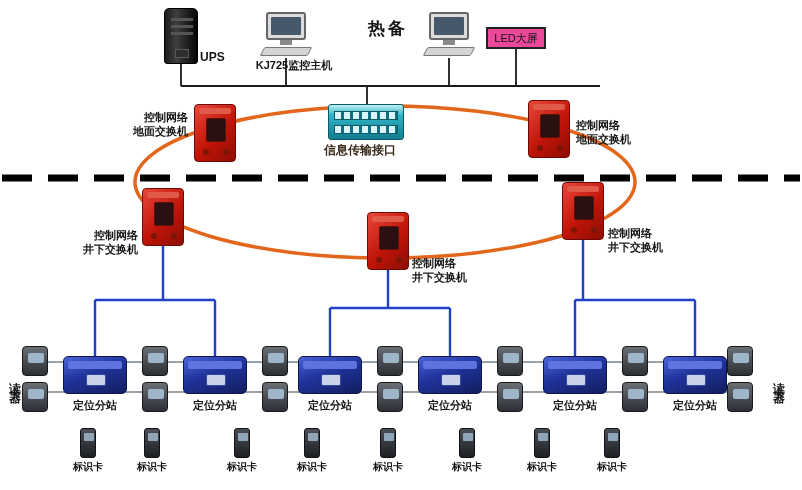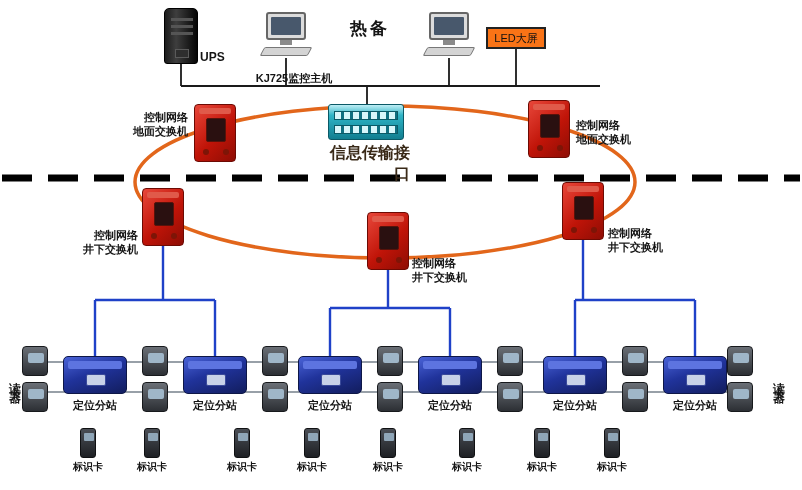--- a/index.html
+++ b/index.html
@@ -24,37 +24,37 @@
 
   .pc { width:52px; height:46px; }
   .pc-host { left:260px; top:12px; }
   .pc-standby { left:423px; top:12px; }
   .monitor { position:absolute; left:6px; top:0; width:40px; height:28px; background:#dcdcdc;
              border:2px solid #666; border-radius:3px; }
   .screen { position:absolute; left:3px; top:3px; right:3px; bottom:3px; background:#48586c; border-radius:1px; }
   .stand { position:absolute; left:20px; top:28px; width:12px; height:5px; background:#8a8a8a; }
   .kbd { position:absolute; left:2px; top:35px; width:48px; height:9px; background:#d4d4d4;
          border:1px solid #777; border-radius:2px; transform:skewX(-28deg); }
-  .lbl-host { left:244px; top:58px; width:100px; font-size:11px; text-align:center;margin-top:13px; }
-
-  .lbl-hot { left:350px; top:18px; font-size:17px; letter-spacing:3px; }
+  .lbl-host { left:244px; top:58px; width:100px; font-size:11px; text-align:center; }
+
+  .lbl-hot { left:368px; top:18px; font-size:17px; letter-spacing:3px; }
 
   .led-box { position:absolute; z-index:2; left:486px; top:27px; width:60px; height:22px;
-             border:2px solid #222; background:#f97316; font-size:11px; color:#111;
+             border:2px solid #222; background:#ec4899; font-size:11px; color:#111;
              display:flex; align-items:center; justify-content:center; }
 
   
   .iface { left:328px; top:104px; width:76px; height:36px;
            background:linear-gradient(#bfeef5,#2fb4c6 30%,#117e90);
            border:1px solid #0b5966; border-radius:3px; }
   .iface-row { position:absolute; left:5px; width:64px; height:9px;
                background:repeating-linear-gradient(90deg,#d8f6fa 0 6px,#0f6f80 6px 9px);
                border:1px solid #0b5966; }
   .iface-row.r1 { top:6px; } .iface-row.r2 { top:20px; }
-  .lbl-iface { left:324px; top:143px; width:86px; text-align:right; font-size:16px; color:#3a2a18; }
+  .lbl-iface { left:324px; top:143px; width:86px; text-align:left; font-size:12px; color:#3a2a18; }
 
   .switch { width:42px; height:58px;
             background:linear-gradient(135deg,#e8473a,#c01408 55%,#8e0d04);
             border:1px solid #6d0a03; border-radius:4px; }
   .sw-cap { position:absolute; left:4px; top:3px; right:4px; height:6px; background:#e05a4a; border-radius:2px; }
   .sw-screen { position:absolute; left:11px; top:13px; width:20px; height:24px;
                background:#2a1010; border:1px solid #58120a; border-radius:2px; }
   .sw-led { position:absolute; left:8px; bottom:6px; width:6px; height:6px; background:#7d1507;
             border-radius:50%; box-shadow:20px 0 0 #7d1507; }
   .sw1 { left:194px; top:104px; }

